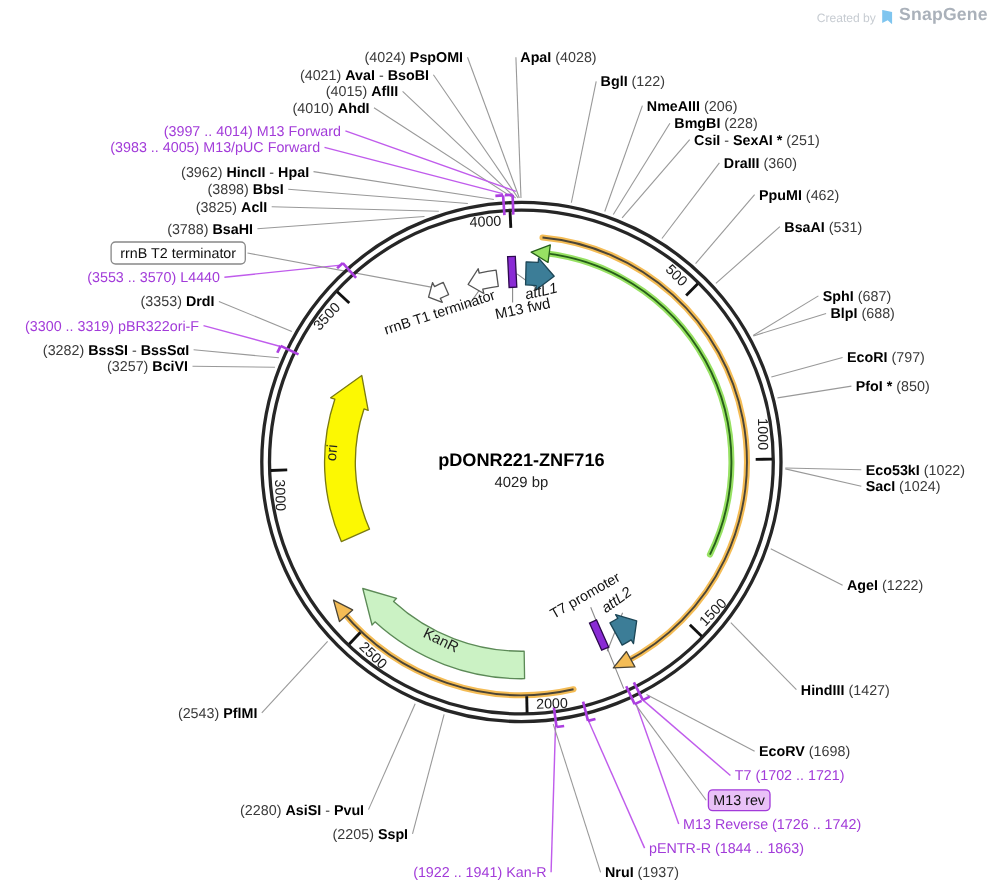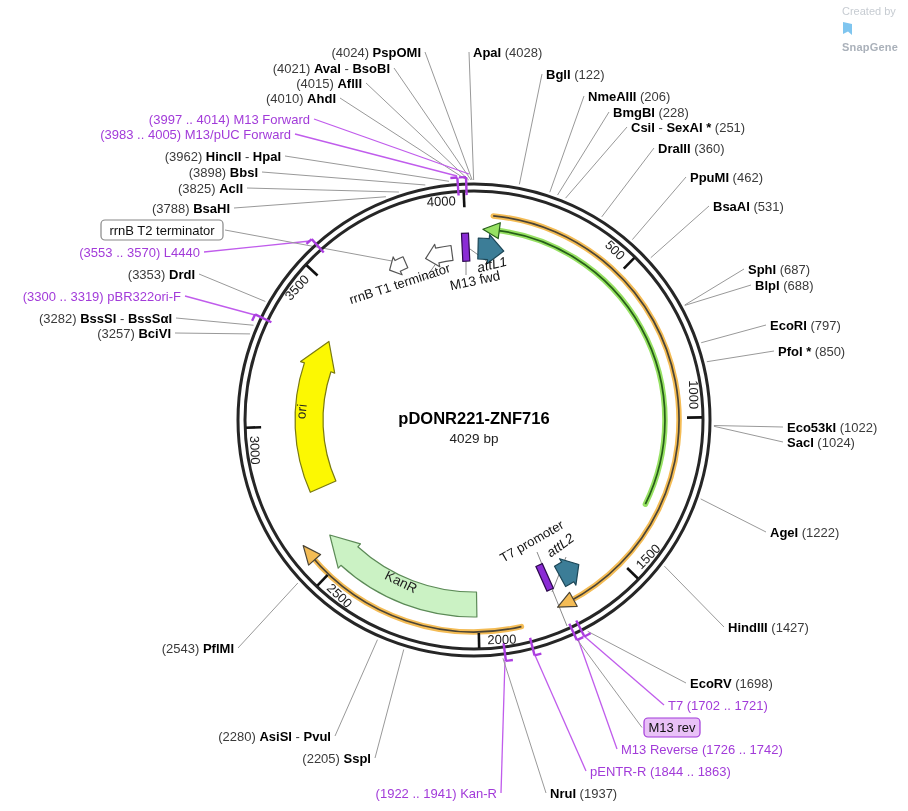--- a/index.html
+++ b/index.html
@@ -2,23 +2,23 @@
 <html><head>
 <meta charset="utf-8">
 <style>
   html,body{margin:0;padding:0;background:#fff;}
   .stage{position:relative;width:908px;height:811px;background:#fff;overflow:hidden;
          font-family:"Liberation Sans",sans-serif;}
   svg text{font-family:"Liberation Sans",sans-serif;}
   .t-num{fill:#3a3a3a;font-weight:400;}
   .t-enz{fill:#000;font-weight:700;}
   .t-prm{fill:#A23BD9;font-weight:400;}
-  .credit{position:absolute;top:5px;right:10px;display:flex;align-items:flex-start;gap:5px;
-          font-size:11px;color:#c7ccd2;flex-direction:column;}
-  .credit .brand{color:#aab1ba;font-size:11px;font-weight:700;letter-spacing:.2px;}
+  .credit{position:absolute;top:5px;right:10px;display:flex;align-items:flex-end;gap:5px;
+          font-size:11px;color:#c7ccd2;}
+  .credit .brand{color:#aab1ba;font-size:16px;font-weight:700;letter-spacing:.2px;}
 </style>
 </head>
 <body>
 
 <div class="stage">
   <svg id="map" width="908" height="811" viewBox="0 0 908 811">
       <line x1="425" y1="52" x2="472.1286309344681" y2="180.0072959904394" stroke="#999999" stroke-width="1"></line>
       <line x1="394" y1="68" x2="471.0058568274578" y2="180.01867758789578" stroke="#999999" stroke-width="1"></line>
       <line x1="366" y1="83" x2="468.7605297951268" y2="180.05719858272002" stroke="#999999" stroke-width="1"></line>
       <line x1="340" y1="98" x2="466.8897660078569" y2="180.10534692791302" stroke="#999999" stroke-width="1"></line>

